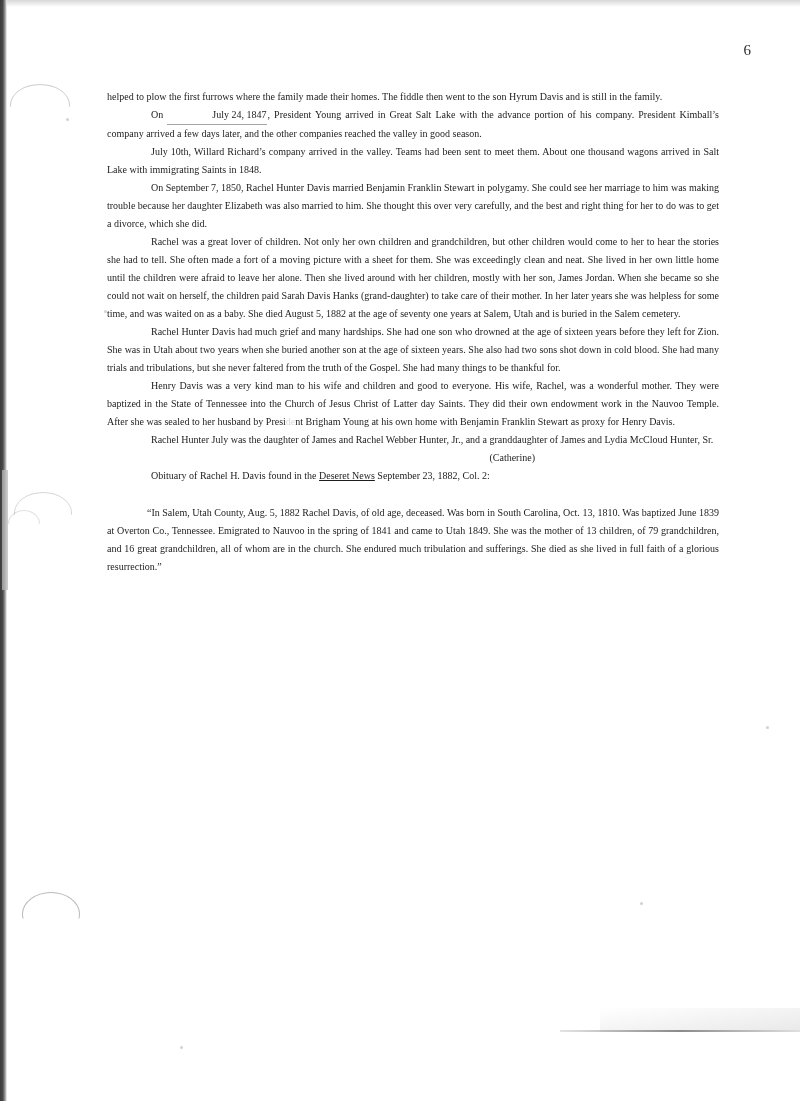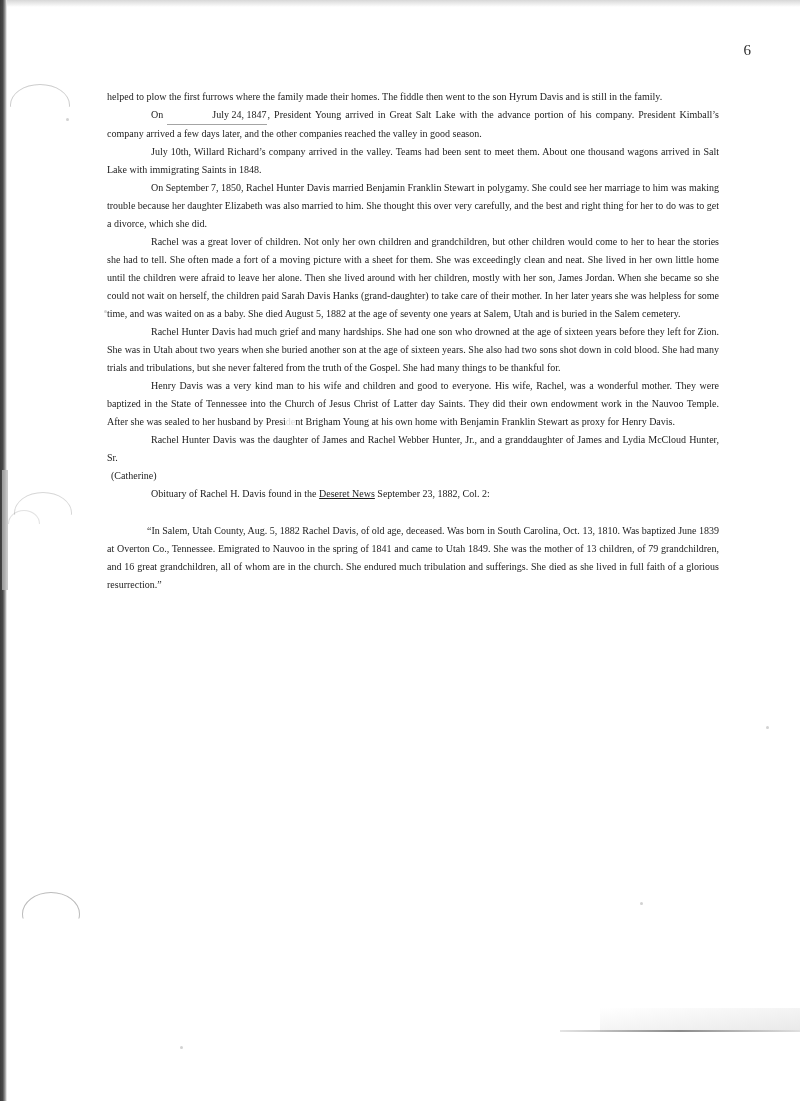--- a/index.html
+++ b/index.html
@@ -97,21 +97,21 @@
     text-align: justify;
     text-justify: inter-word;
   }
   .para.noindent { text-indent: 0; }
   .para.quote { text-indent: 40px; }
 
   .spacer-sm { height: 19px; }
 
   .annot-line {
     margin: 0;
-    text-align: left;
+    text-align: right;
     padding-right: 180px;
     position: relative;
   }
   .annot {
     position: relative;
     display: inline-block;
     padding: 0 4px;
   }
   .annot::before {
     content: "";
@@ -173,21 +173,21 @@
     <p class="para">July 10th, Willard Richard’s company arrived in the valley.  Teams had been sent to meet them.  About one thousand wagons arrived in Salt Lake with immigrating Saints in 1848.</p>
 
     <p class="para">On September 7, 1850, Rachel Hunter Davis married Benjamin Franklin Stewart in polygamy.  She could see her marriage to him was making trouble because her daughter Elizabeth was also married to him.  She thought this over very carefully, and the best and right thing for her to do was to get a divorce, which she did.</p>
 
     <p class="para">Rachel was a great lover of children.  Not only her own children and grandchildren, but other children would come to her to hear the stories she had to tell.  She often made a fort of a moving picture with a sheet for them.  She was exceedingly clean and neat.  She lived in her own little home until the children were afraid to leave her alone.  Then she lived around with her children, mostly with her son, James Jordan.  When she became so she could not wait on herself, the children paid Sarah Davis Hanks (grand-daughter) to take care of their mother.  In her later years she was helpless for some time, and was waited on as a baby.  She died August 5, 1882 at the age of seventy one years at Salem, Utah and is buried in the Salem cemetery.</p>
 
     <p class="para">Rachel Hunter Davis had much grief and many hardships.  She had one son who drowned at the age of sixteen years before they left for Zion.   She was in Utah about two years when she buried another son at the age of sixteen years.  She also had two sons shot down in cold blood.  She had many trials and tribulations, but she never faltered from the truth of the Gospel.  She had many things to be thankful for.</p>
 
     <p class="para"><span>Henry Davis was a very kind man to his wife and children and good to everyone.  His wife, Rachel, was a wonderful mother.  They were baptized in the State of Tennessee into the Church of Jesus Christ of Latter day Saints.  They did their own endowment work in the Nauvoo Temple.  After she was sealed to her husband by Presi</span><span class="faded">de</span><span>nt Brigham Young at his own home with Benjamin Franklin Stewart as proxy for Henry Davis.</span></p>
 
-    <p class="para">Rachel Hunter Davis was the daughter of James and Rachel Webber Hunter, Jr., and a granddaughter of James and Lydia McCloud Hunter, Sr.</p>
+    <p class="para">Rachel Hunter July was the daughter of James and Rachel Webber Hunter, Jr., and a granddaughter of James and Lydia McCloud Hunter, Sr.</p>
 
     <p class="annot-line"><span class="annot">(Catherine)</span></p>
 
     <p class="para"><span>Obituary of Rachel H. Davis found in the </span><span class="u">Deseret News</span><span> September 23, 1882, Col. 2:</span></p>
 
     <div class="spacer-sm"></div>
 
     <p class="para quote">“In Salem, Utah County, Aug. 5, 1882 Rachel Davis, of old age, deceased.  Was born in South Carolina, Oct. 13, 1810.  Was baptized June 1839 at Overton Co., Tennessee.  Emigrated to Nauvoo in the spring of 1841 and came to Utah 1849.  She was the mother of 13 children, of 79 grandchildren, and 16 great grandchildren, all of whom are in the church.  She endured much tribulation and sufferings.  She died as she lived in full faith of a glorious resurrection.”</p>
 
   </div>

